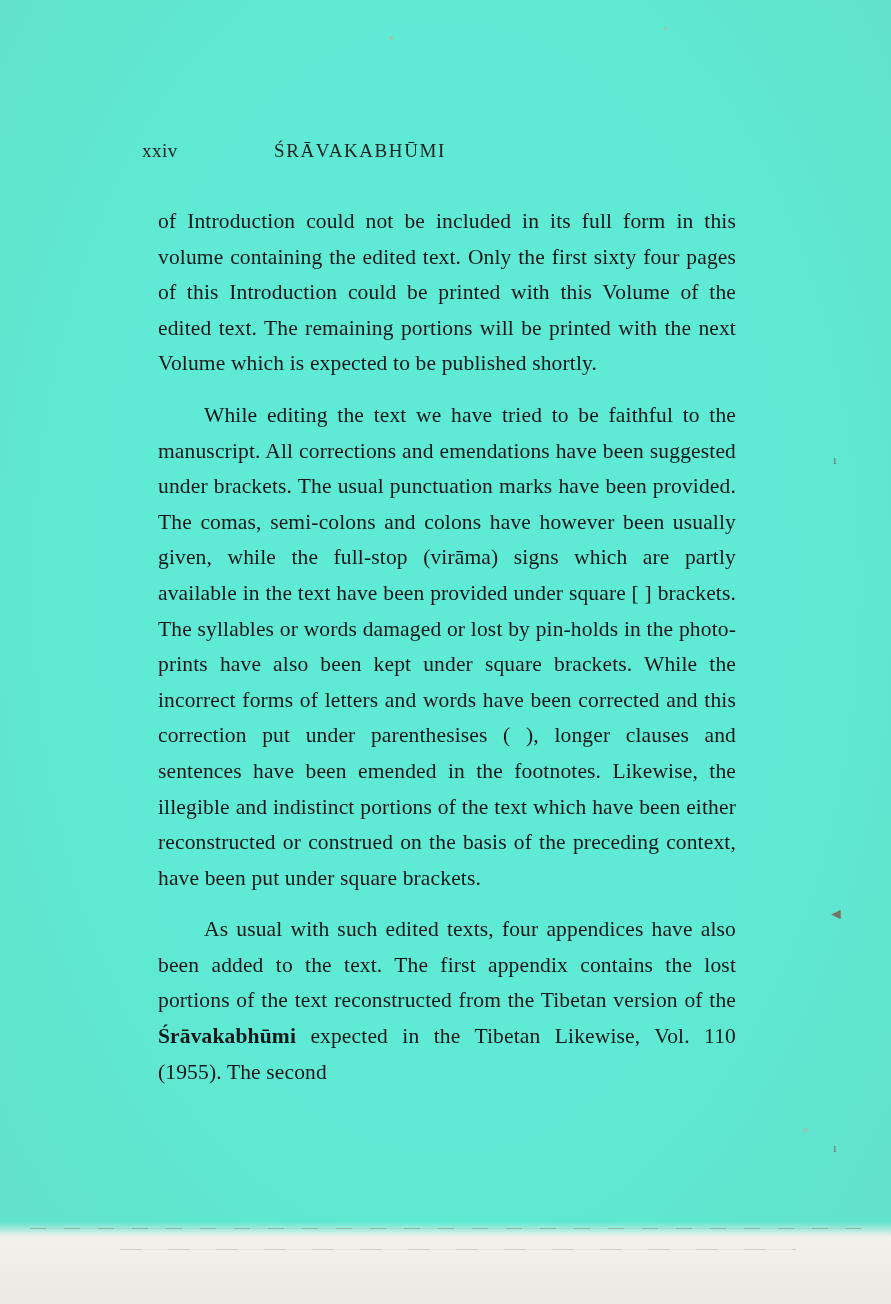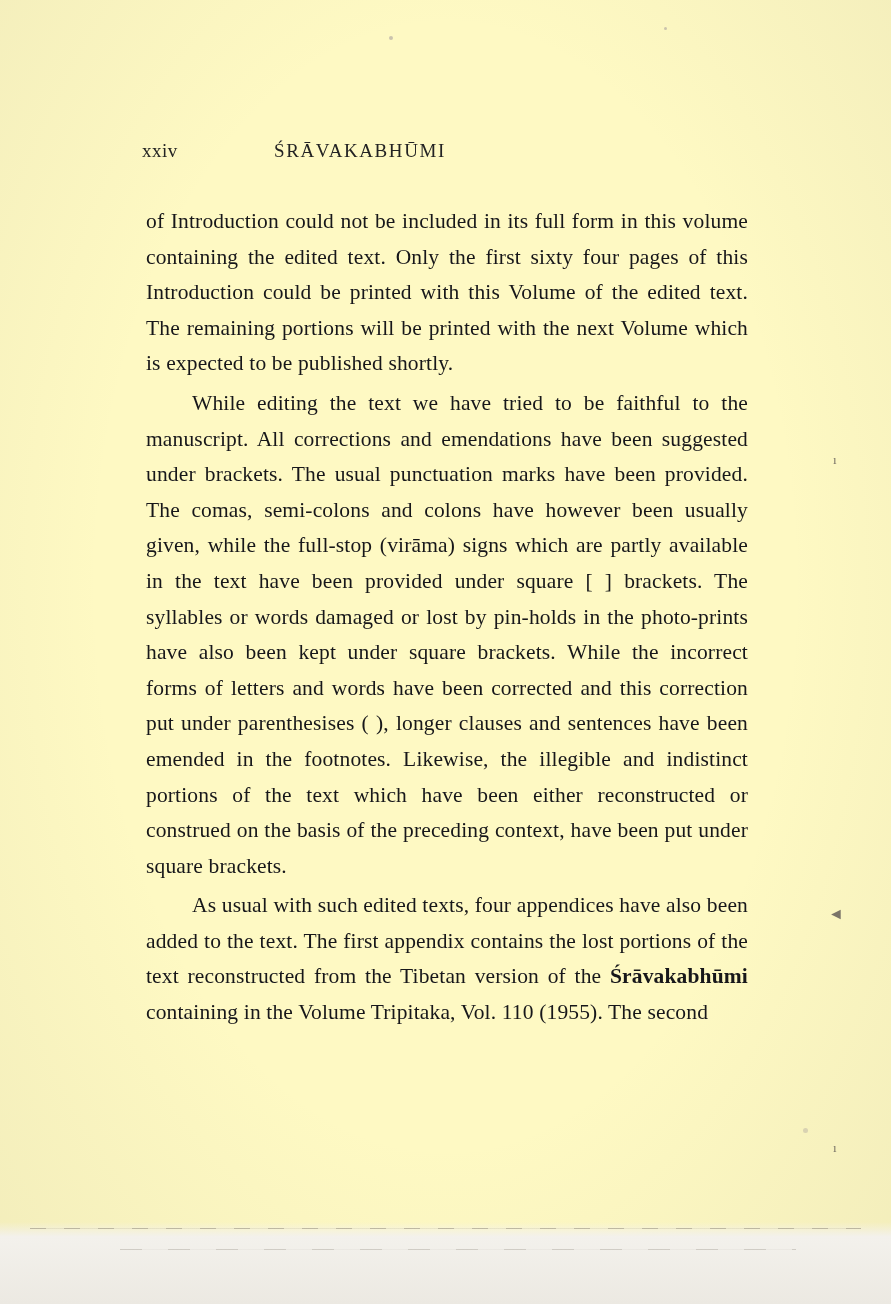--- a/index.html
+++ b/index.html
@@ -11,21 +11,21 @@
     width: 891px;
     height: 1304px;
     position: relative;
     font-family: "Liberation Serif", serif;
     color: #1a1a1a;
     overflow: hidden;
   }
   .page {
     position: absolute;
     inset: 0;
-    background: #fef9c3;
+    background: #5eead4;
   }
   
   .paper-tone {
     position: absolute;
     inset: 0;
     background:
       radial-gradient(ellipse at 50% 45%, rgba(255,255,255,0) 55%, rgba(140,130,115,0.10) 100%);
     pointer-events: none;
   }
   .content {
@@ -45,21 +45,21 @@
     color: #232323;
     width: 132px;
     flex: 0 0 132px;
   }
   .running-head {
     font-size: 19px;
     letter-spacing: 1.6px;
     color: #232323;
   }
   .body-text p {
-    margin: 4px;
+    margin: 16px;
     font-size: 21.5px;
     line-height: 35.6px;
     text-align: justify;
     text-justify: inter-word;
     color: #17171a;
     letter-spacing: 0.15px;
   }
   .body-text p.indent {
     text-indent: 46px;
   }
@@ -136,21 +136,21 @@
 
     <div class="body-text">
 
       <p>of Introduction could not be included in its full form in this volume containing the edited text. Only the first sixty four pages of this Introduction could be printed with this Volume of the edited text. The remaining portions will be printed with the next Volume which is expected to be published shortly.</p>
 
       <p class="indent">
         <span>While editing the text we have tried to be faithful to the manuscript. All corrections and emendations have been suggested under brackets. The usual punctuation marks have been provided. The comas, semi-colons and colons have however been usually given, while the full-stop </span><span class="ital">(virāma)</span><span> signs which are partly available in the text have been provided under square [ ] brackets. The syllables or words damaged or lost by pin-holds in the photo-prints have also been kept under square brackets. While the incorrect forms of letters and words have been corrected and this correction put under parenthesises ( ), longer clauses and sentences have been emended in the footnotes. Likewise, the illegible and indistinct portions of the text which have been either reconstructed or construed on the basis of the preceding context, have been put under square brackets.</span>
       </p>
 
       <p class="indent">
-        <span>As usual with such edited texts, four appendices have also been added to the text. The first appendix contains the lost portions of the text reconstructed from the Tibetan version of the </span><span class="bold-ital-name">Śrāvakabhūmi</span><span> containing in the </span><span class="ital">Volume Tripitaka,</span><span> Vol. 110 (1955). The second</span>
+        <span>As usual with such edited texts, four appendices have also been added to the text. The first appendix contains the lost portions of the text reconstructed from the Tibetan version of the </span><span class="bold-ital-name">Śrāvakabhūmi</span><span> expected in the </span><span class="ital">Tibetan Likewise,</span><span> Vol. 110 (1955). The second</span>
       </p>
 
     </div>
   </div>
 
   <div class="margin-mark mark-a">ı</div>
   <div class="margin-mark mark-b">◄</div>
   <div class="margin-mark mark-c">ı</div>
 
   <div class="bottom-edge"></div>

